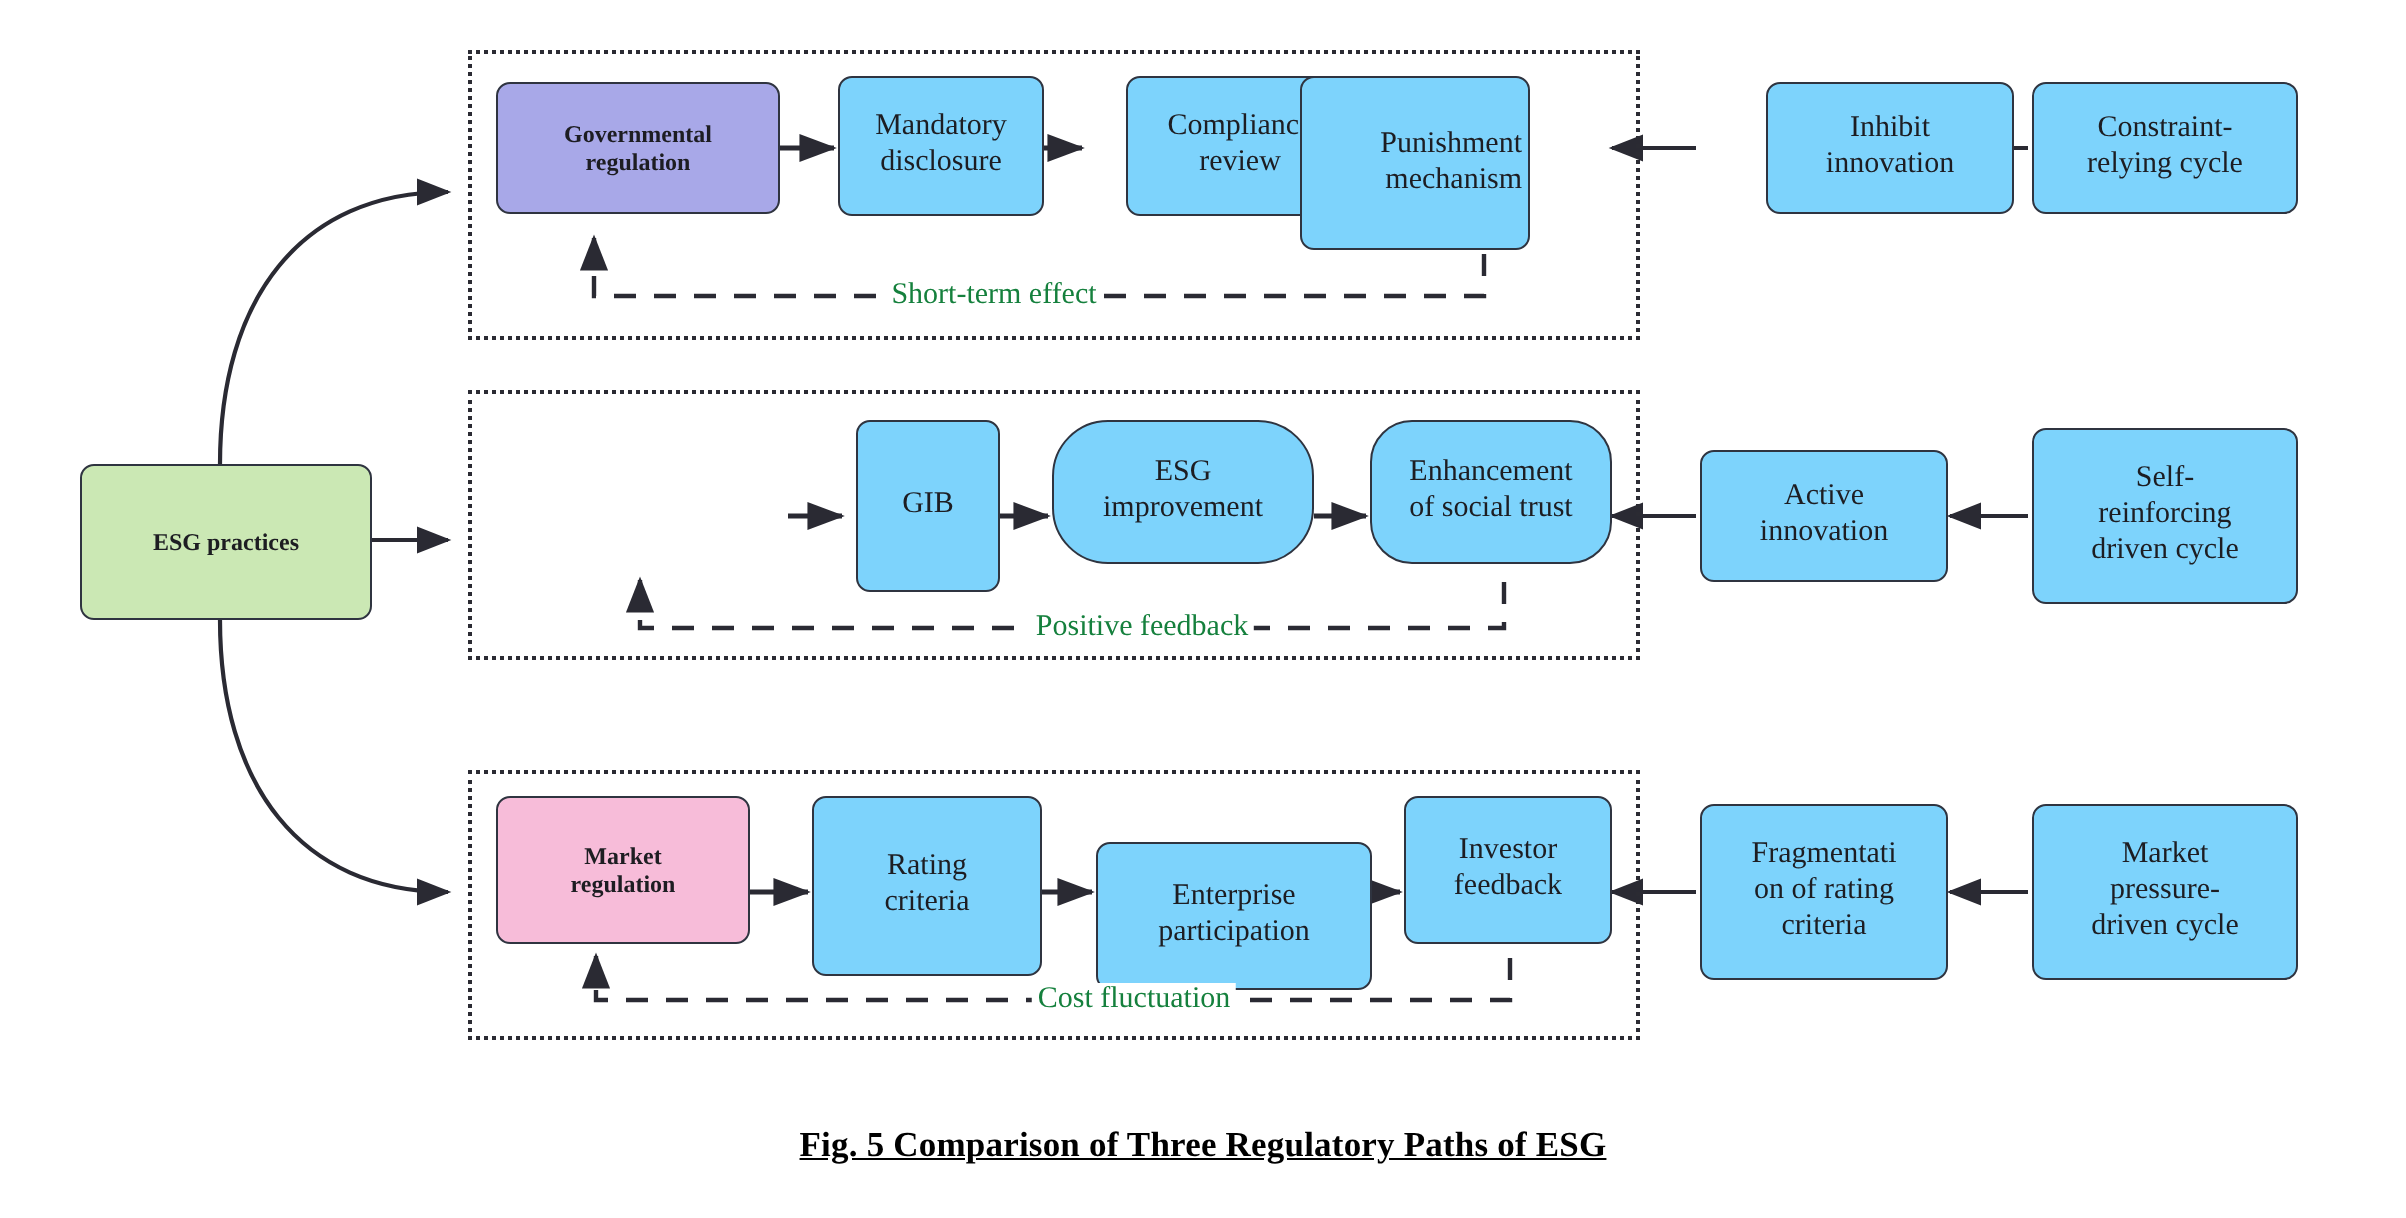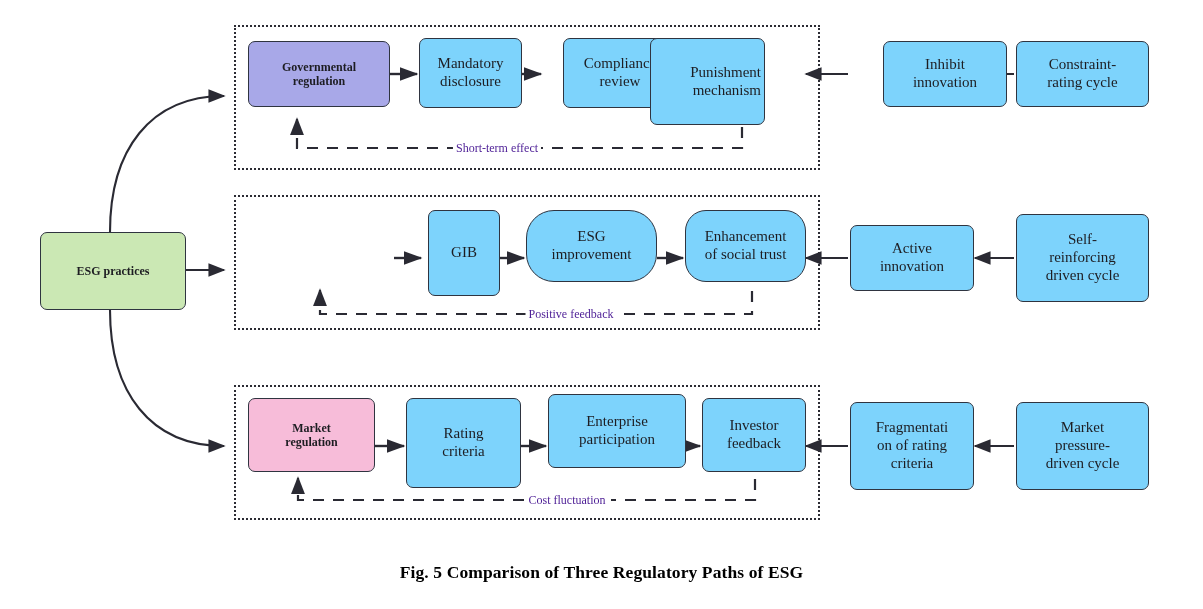--- a/index.html
+++ b/index.html
@@ -9,25 +9,25 @@
   svg#wires{position:absolute;left:0;top:0;width:1203px;height:609px;pointer-events:none;}
 
   .dotbox{position:absolute;border:2px dotted #2b2b33;box-sizing:border-box;background:transparent;}
 
   .node{position:absolute;box-sizing:border-box;border:1.6px solid #2f3440;border-radius:7px;
         background:#7dd3fc;display:flex;align-items:center;justify-content:center;text-align:center;
         line-height:1.18;font-size:15px;color:#1d1d22;padding:2px 3px;}
   .node.bold{font-weight:bold;font-size:12px;}
   .node .tx{display:block;width:100%;white-space:pre-line;}
 
-  .lbl{position:absolute;font-size:12px;color:#4c1d95;background:#ffffff;padding:0 3px;
+  .lbl{position:absolute;font-size:15px;color:#15803d;background:#ffffff;padding:0 3px;
        white-space:nowrap;transform:translate(-50%,-50%);}
 
   #caption{position:absolute;left:0;width:1203px;text-align:center;font-weight:bold;
-           font-size:17.5px;color:#000;letter-spacing:.1px;}
+           font-size:17.5px;color:#000;letter-spacing:.1px;text-decoration:underline;}
 </style>
 </head>
 <body>
 
 <div id="stage">
 
   <svg id="wires" viewBox="0 0 1203 609">
     <defs>
       <marker id="ah" markerWidth="9" markerHeight="9" refX="7.4" refY="3.4" orient="auto" markerUnits="strokeWidth">
         <path d="M0,0.2 L8.2,3.4 L0,6.6 z" fill="#2a2a33"></path>
@@ -92,21 +92,21 @@
 mechanism</span>
   </div>
   <div class="lbl" style="left:497px;top:148px;">Short-term effect</div>
 
   <div class="node" style="left:850px;top:41px;width:124px;height:66px;margin-left:33px;">
     <span class="tx">Inhibit
 innovation</span>
   </div>
   <div class="node" style="left:1016px;top:41px;width:133px;height:66px;">
     <span class="tx">Constraint-
-rating cycle</span>
+relying cycle</span>
   </div>
 
   <div class="dotbox" style="left:234px;top:195px;width:586px;height:135px;"></div>
 
   <div class="node" style="left:428px;top:210px;width:72px;height:86px;">
     <span class="tx">GIB</span>
   </div>
   <div class="node" style="left:526px;top:210px;width:131px;height:72px;border-radius:28px;">
     <span class="tx">ESG
 improvement</span>
@@ -130,21 +130,21 @@
   <div class="dotbox" style="left:234px;top:385px;width:586px;height:135px;"></div>
 
   <div class="node bold" style="left:248px;top:398px;width:127px;height:74px;background:#f7bcd9;">
     <span class="tx">Market
 regulation</span>
   </div>
   <div class="node" style="left:406px;top:398px;width:115px;height:90px;">
     <span class="tx">Rating
 criteria</span>
   </div>
-  <div class="node" style="left:548px;top:394px;width:138px;height:74px;">
+  <div class="node" style="left:548px;top:421px;width:138px;height:74px;">
     <span class="tx">Enterprise
 participation</span>
   </div>
   <div class="node" style="left:702px;top:398px;width:104px;height:74px;">
     <span class="tx">Investor
 feedback</span>
   </div>
   <div class="lbl" style="left:567px;top:500px;">Cost fluctuation</div>
 
   <div class="node" style="left:850px;top:402px;width:124px;height:88px;">

